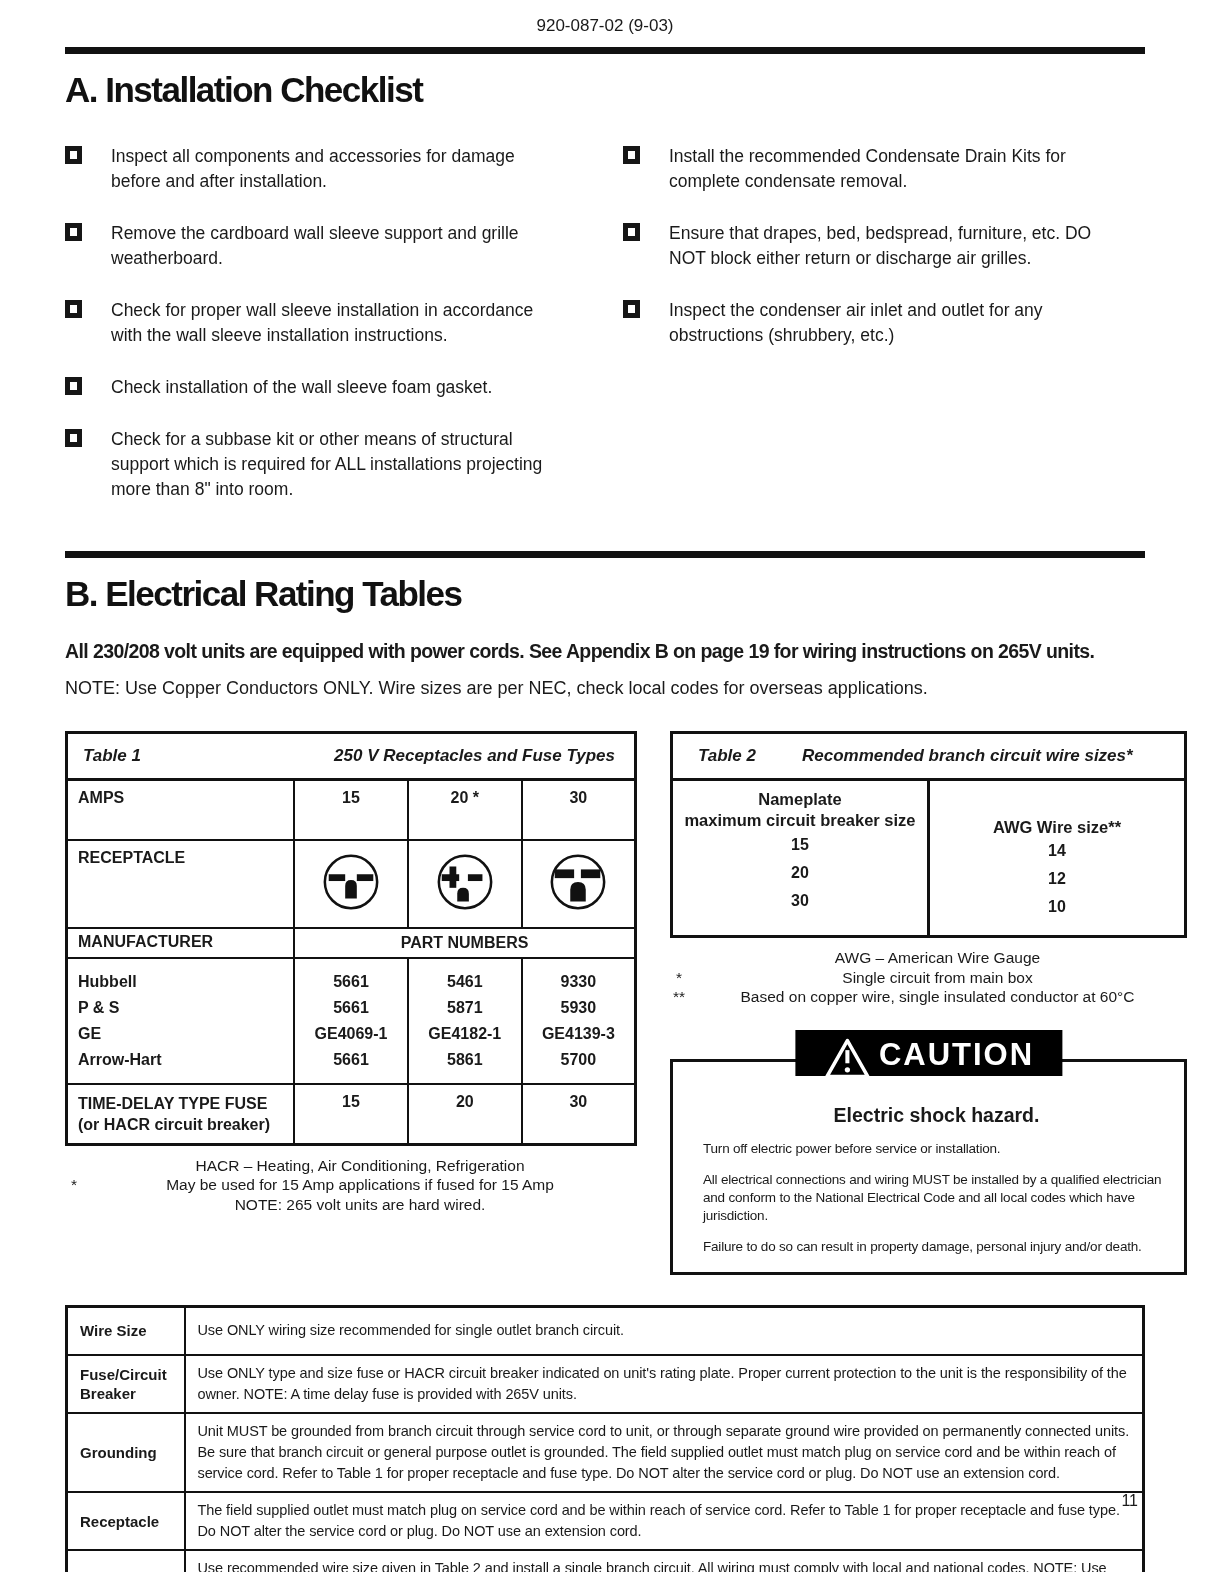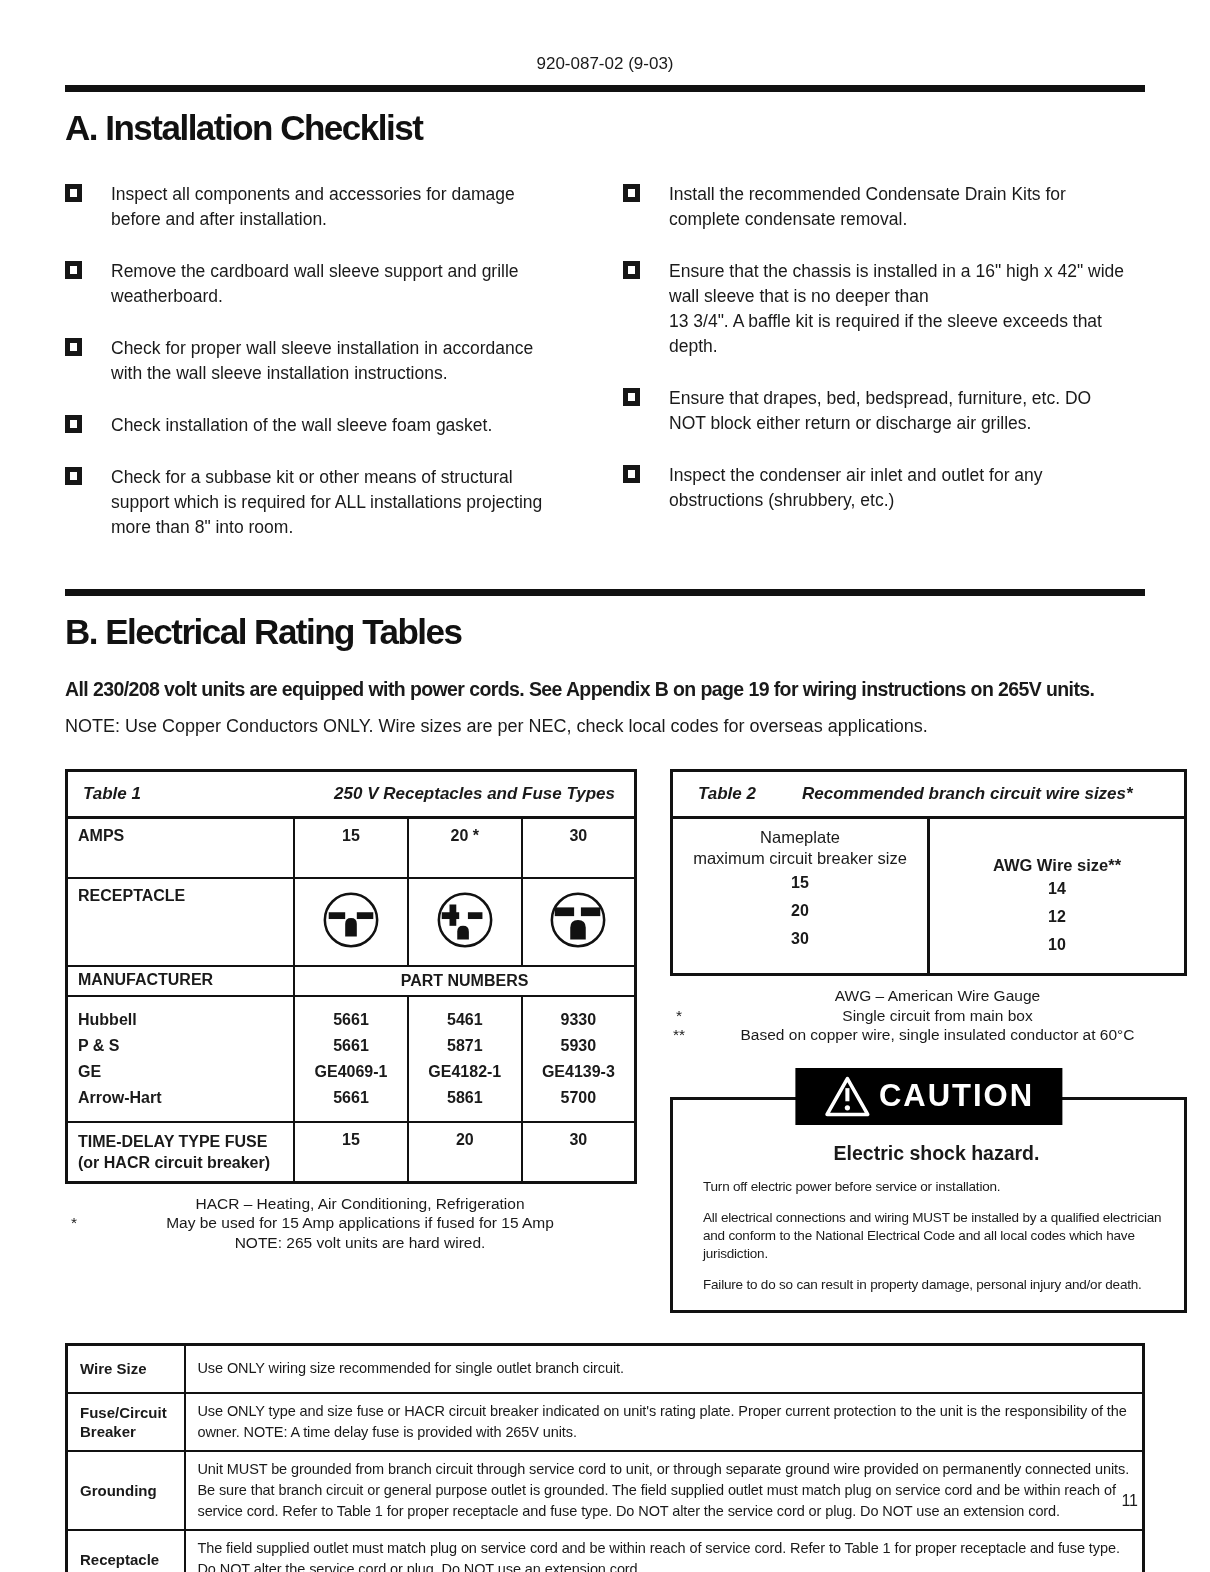--- a/index.html
+++ b/index.html
@@ -9,21 +9,21 @@
     width: 1210px;
     height: 1572px;
     background: #ffffff;
     font-family: "Liberation Sans", sans-serif;
     color: #1a1a1a;
     overflow: hidden;
   }
   .content { padding: 0 65px; }
 
   .doc-header {
-    padding-top: 54px;
+    padding-top: 16px;
     text-align: center;
     font-size: 17px;
   }
   .rule { height: 7px; background: #111; margin-top: 11px; }
   .rule2 { height: 7px; background: #111; margin-top: 22px; }
 
   h1.section-title {
     margin: 16px 0 0 0;
     font-size: 35px;
     font-weight: bold;
@@ -84,36 +84,36 @@
   .t1 .mfr-body td { vertical-align: middle; padding: 10px 0; }
   .t1 .name-list div, .t1 .part-list div { line-height: 26px; font-weight: bold; font-size: 16px; }
   .t1 .name-list { padding-left: 10px !important; }
   .t1 .part-list div { text-align: center; }
   .t1 .fuse-row td { height: 56px; }
   .t1 .fuse-lbl div { line-height: 21px; }
   .t1 col.c0 { width: 40%; } .t1 col.c1 { width: 20%; } .t1 col.c2 { width: 20%; } .t1 col.c3 { width: 20%; }
 
   .t2 .t2-cell { vertical-align: top; padding: 8px 0 14px 0; }
   .t2 .t2-left { border-right: 3px solid #111 !important; }
-  .t2-colhead { text-align: center; font-weight: normal; font-size: 16.5px; line-height: 21px; }
+  .t2-colhead { text-align: center; font-weight: bold; font-size: 16.5px; line-height: 21px; }
   .t2-colhead2 { text-align: center; font-weight: bold; font-size: 16.5px; padding-top: 29px; }
   .t2-val { text-align: center; font-weight: bold; font-size: 16px; line-height: 28px; }
 
   .footnotes { margin-top: 10px; font-size: 15.5px; line-height: 19.5px; text-align: center; }
   .fn { display: flex; }
   .fn-marker { width: 18px; flex: 0 0 auto; }
   .fn-text { flex: 1; }
 
   
   .caution-wrap { position: relative; margin-top: 52px; }
   .caution-banner {
     position: absolute; top: -29px; left: 50%; transform: translateX(-50%);
     background: #000; color: #fff;
-    display: flex; align-items: center; gap: 8px;
-    padding: 7px 28px; height: 57px;
+    display: flex; align-items: flex-start; gap: 8px;
+    padding: 7px 28px; height: 46px;
   }
   .caution-banner .caution-word {
     font-size: 31px; font-weight: bold; letter-spacing: 2px;
   }
   .caution-box { border: 3px solid #111; padding: 40px 14px 16px 30px; min-height: 175px; }
   .caution-heading { text-align: center; font-weight: bold; font-size: 19.5px; margin-top: 2px; }
   .caution-box p { margin: 13px 0 0 0; font-size: 13.5px; line-height: 18px; letter-spacing: -0.2px; }
 
   
   table.bottom-table { border-collapse: collapse; width: 100%; border: 3px solid #111; margin-top: 30px; }
@@ -164,27 +164,20 @@
           <span class="check-text">Check for a subbase kit or other means of structural
 support which is required for ALL installations projecting
 more than 8" into room.</span>
         </div>
       </div>
       <div class="col">
         <div class="check-item">
           <span class="checkbox"></span>
           <span class="check-text">Install the recommended Condensate Drain Kits for
 complete condensate removal.</span>
-        </div>
-        <div class="check-item">
-          <span class="checkbox"></span>
-          <span class="check-text">Ensure that the chassis is installed in a 16" high x 42" wide
-wall sleeve that is no deeper than
-13 3/4".  A baffle kit is required if the sleeve exceeds that
-depth.</span>
         </div>
         <div class="check-item">
           <span class="checkbox"></span>
           <span class="check-text">Ensure that drapes, bed, bedspread, furniture, etc. DO
 NOT block either return or discharge air grilles.</span>
         </div>
         <div class="check-item">
           <span class="checkbox"></span>
           <span class="check-text">Inspect the condenser air inlet and outlet for any
 obstructions (shrubbery, etc.)</span>

